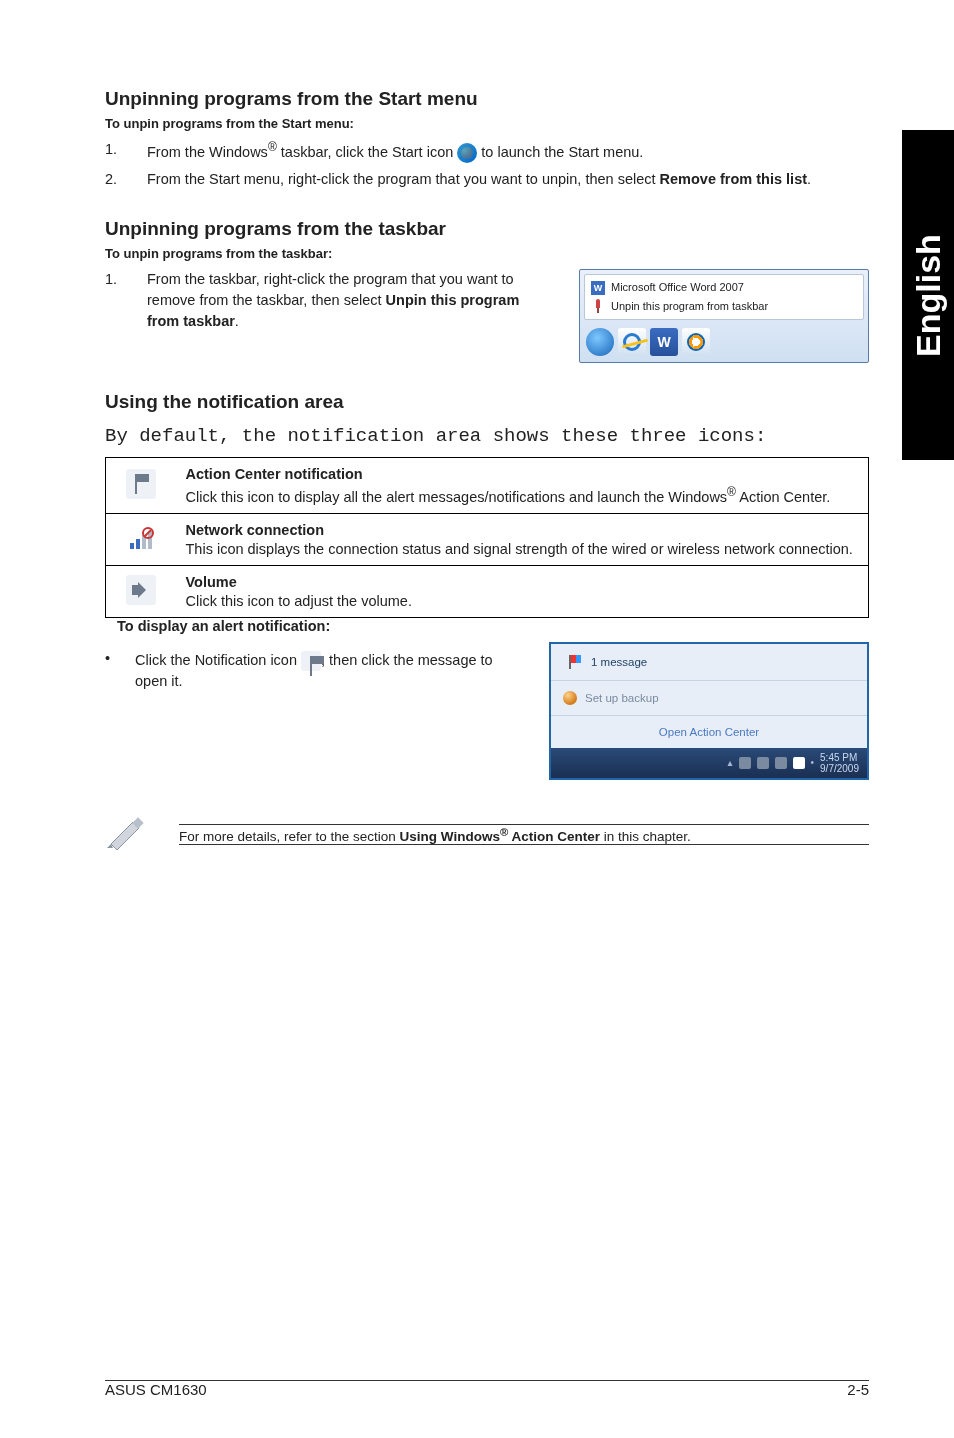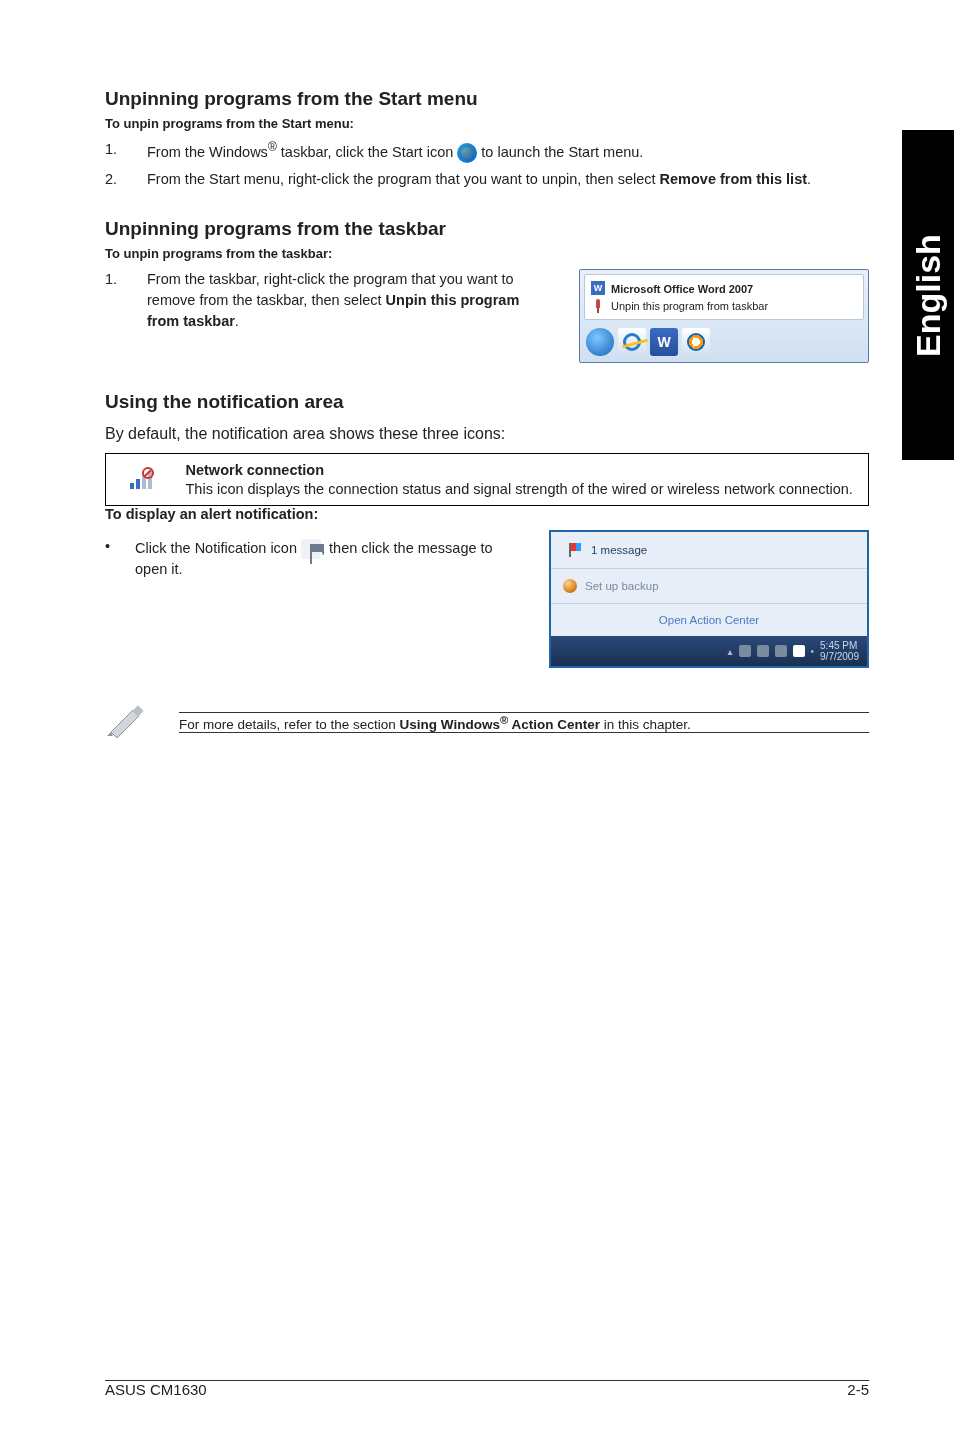--- a/index.html
+++ b/index.html
@@ -88,21 +88,21 @@
       <div class="ol-row">
         <div class="ol-num">1.</div>
         <div class="ol-body">
           <span>From the taskbar, right-click the program that you want to remove from the taskbar, then select </span><b>Unpin this program from taskbar</b><span>.</span>
         </div>
       </div>
     </div>
     <div class="right">
       <div class="shot-tb">
         <div class="menu">
-          <div style="display:flex;align-items:flex-end;gap:6px;padding:2px 0;font-weight:bold;">
+          <div style="display:flex;align-items:flex-start;gap:6px;padding:2px 0;">
               <span class="w-icon"></span>
               <span>Microsoft Office Word 2007</span>
             </div>
           <div style="display:flex;align-items:center;gap:6px;padding:2px 0;">
               <span class="pin-icon"></span>
               <span>Unpin this program from taskbar</span>
             </div>
         </div>
         <div class="bar">
           <div class="baricon" style="background:radial-gradient(circle at 40% 35%,#7ec7ff,#1664b8);border-radius:50%;"></div>
@@ -116,41 +116,55 @@
               <div style="width:18px;height:18px;border-radius:50%;background:radial-gradient(circle,#fff 30%,#f90 31% 55%,#06c 56%);position:relative;">
                 <div style="position:absolute;left:6px;top:4px;border:5px solid transparent;border-left:8px solid #fff;"></div>
               </div>
             </div>
         </div>
       </div>
     </div>
   </div>
 
   <div class="section-title">Using the notification area</div>
-  <div style="font-size:16px;margin-top:12px;">By default, the notification area shows these three icons:</div>
+  <div style="font-size:19px;margin-top:12px;font-family:Liberation Mono, monospace;">By default, the notification area shows these three icons:</div>
   <table class="notif-table">
     <tbody>
+        <tr>
+      <td class="icon-cell"><span class="icon-box flag"></span></td>
+      <td>
+        <span class="row-title">Action Center notification</span>
+        <span>Click this icon to display all the alert messages/notifications and launch the Windows</span><sup>®</sup><span> Action Center.</span>
+      </td>
+    </tr>
     <tr>
       <td class="icon-cell"><span class="icon-box net"><svg viewBox="0 0 30 30">
                 <rect x="4" y="20" width="4" height="6" fill="#3a6cc2"></rect>
                 <rect x="10" y="16" width="4" height="10" fill="#3a6cc2"></rect>
                 <rect x="16" y="12" width="4" height="14" fill="#b0bccc"></rect>
                 <rect x="22" y="8" width="4" height="18" fill="#b0bccc"></rect>
                 <circle cx="22" cy="10" r="5" fill="none" stroke="#c33" stroke-width="2"></circle>
                 <line x1="19" y1="13" x2="25" y2="7" stroke="#c33" stroke-width="2"></line>
               </svg></span></td>
       <td>
         <span class="row-title">Network connection</span>
         <span>This icon displays the connection status and signal strength of the wired or wireless network connection.</span>
       </td>
     </tr>
+    <tr>
+      <td class="icon-cell"><span class="icon-box vol"></span></td>
+      <td>
+        <span class="row-title">Volume</span>
+        <span>Click this icon to adjust the volume.</span>
+      </td>
+    </tr>
   </tbody>
     </table>
 
-  <div class="sub-bold" style="font-size:14.5px;">To display an alert notification:</div>
+  <div class="sub-bold" style="font-size:14.5px;margin-left:12px;">To display an alert notification:</div>
   <div class="two-col">
     <div class="left">
       <div class="bullet-row">
         <div class="bullet-dot">•</div>
         <div class="bullet-body">
           <span>Click the Notification icon </span><span class="icon-box flag" style="width:20px;height:20px;vertical-align:middle;"></span><span>, then click the message to open it.</span>
         </div>
       </div>
     </div>
     <div class="right">

